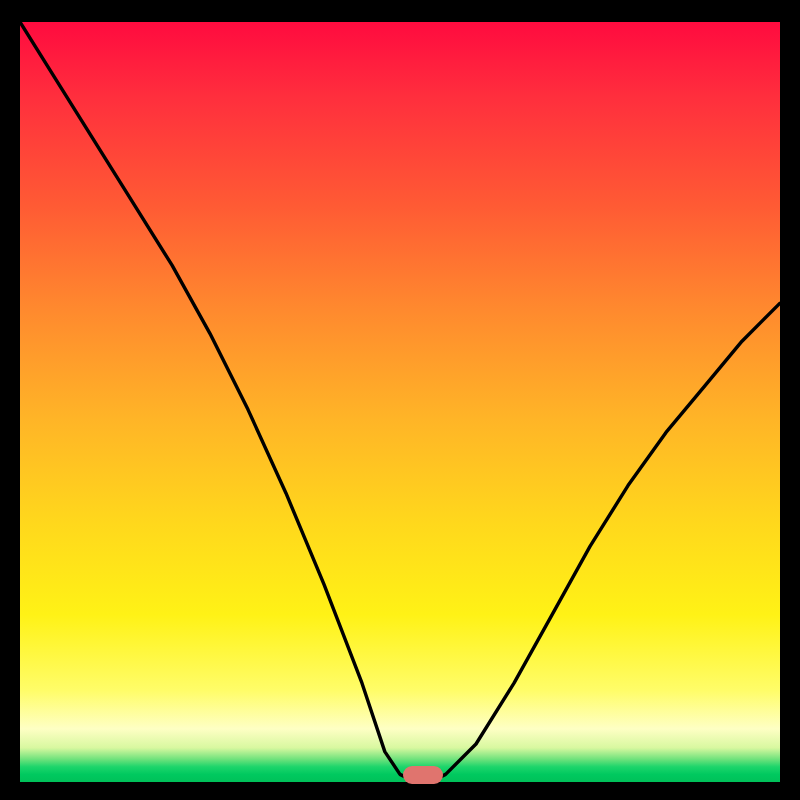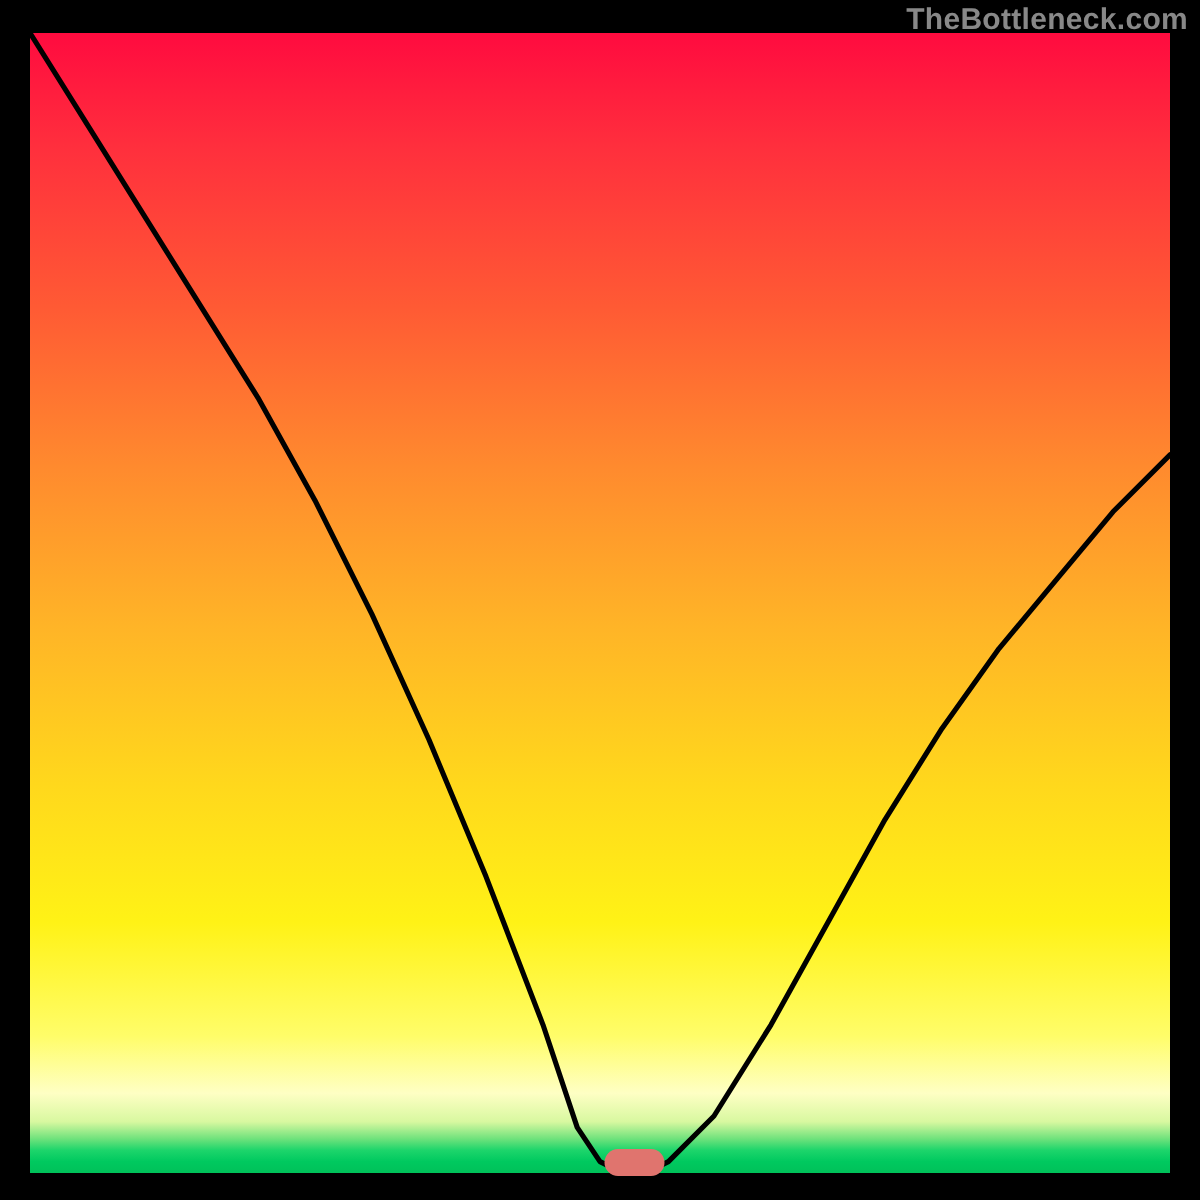--- a/index.html
+++ b/index.html
@@ -68,21 +68,20 @@
   svg.curve {
     position: absolute;
     inset: 0;
     z-index: 2;
   }
 </style>
 </head>
 <body>
 
 <div class="wrap">
-  <div class="watermark">TheBottleneck.com</div>
 
   <div class="plot">
     <div class="gradient"></div>
 
     <svg class="curve" viewBox="0 0 100 100" preserveAspectRatio="none">
       <path fill="none" stroke="#000" stroke-width="0.45" stroke-linecap="round" stroke-linejoin="round" d="M0.00 0.00 L5.00 8.00 L10.00 16.00 L15.00 24.00 L20.00 32.00 L25.00 41.00 L30.00 51.00 L35.00 62.00 L40.00 74.00 L45.00 87.00 L48.00 96.00 L50.00 99.00 L52.00 100.00 L54.00 100.00 L56.00 99.00 L60.00 95.00 L65.00 87.00 L70.00 78.00 L75.00 69.00 L80.00 61.00 L85.00 54.00 L90.00 48.00 L95.00 42.00 L100.00 37.00"></path>
     </svg>
 
     <div class="bump" style="left: 382.8px;"></div>
   </div>

